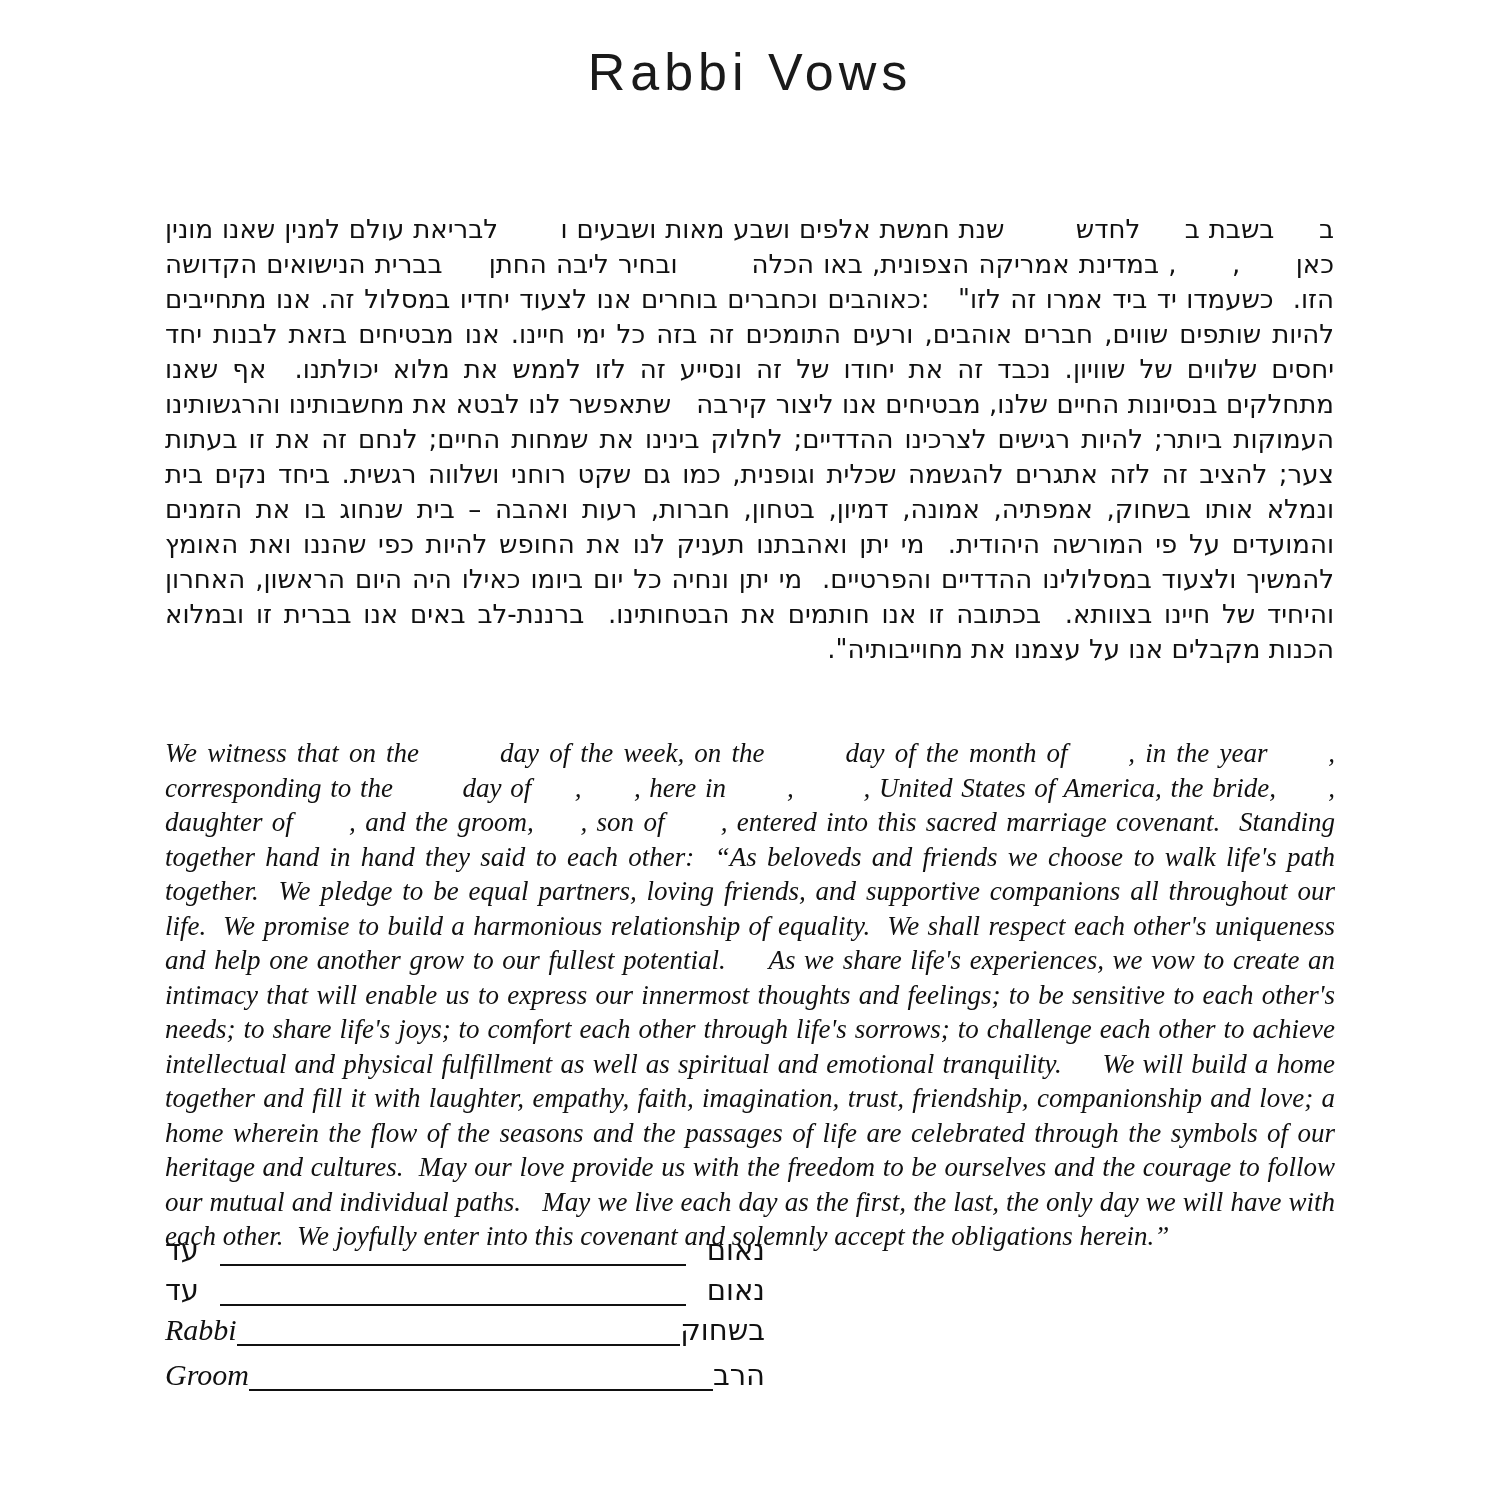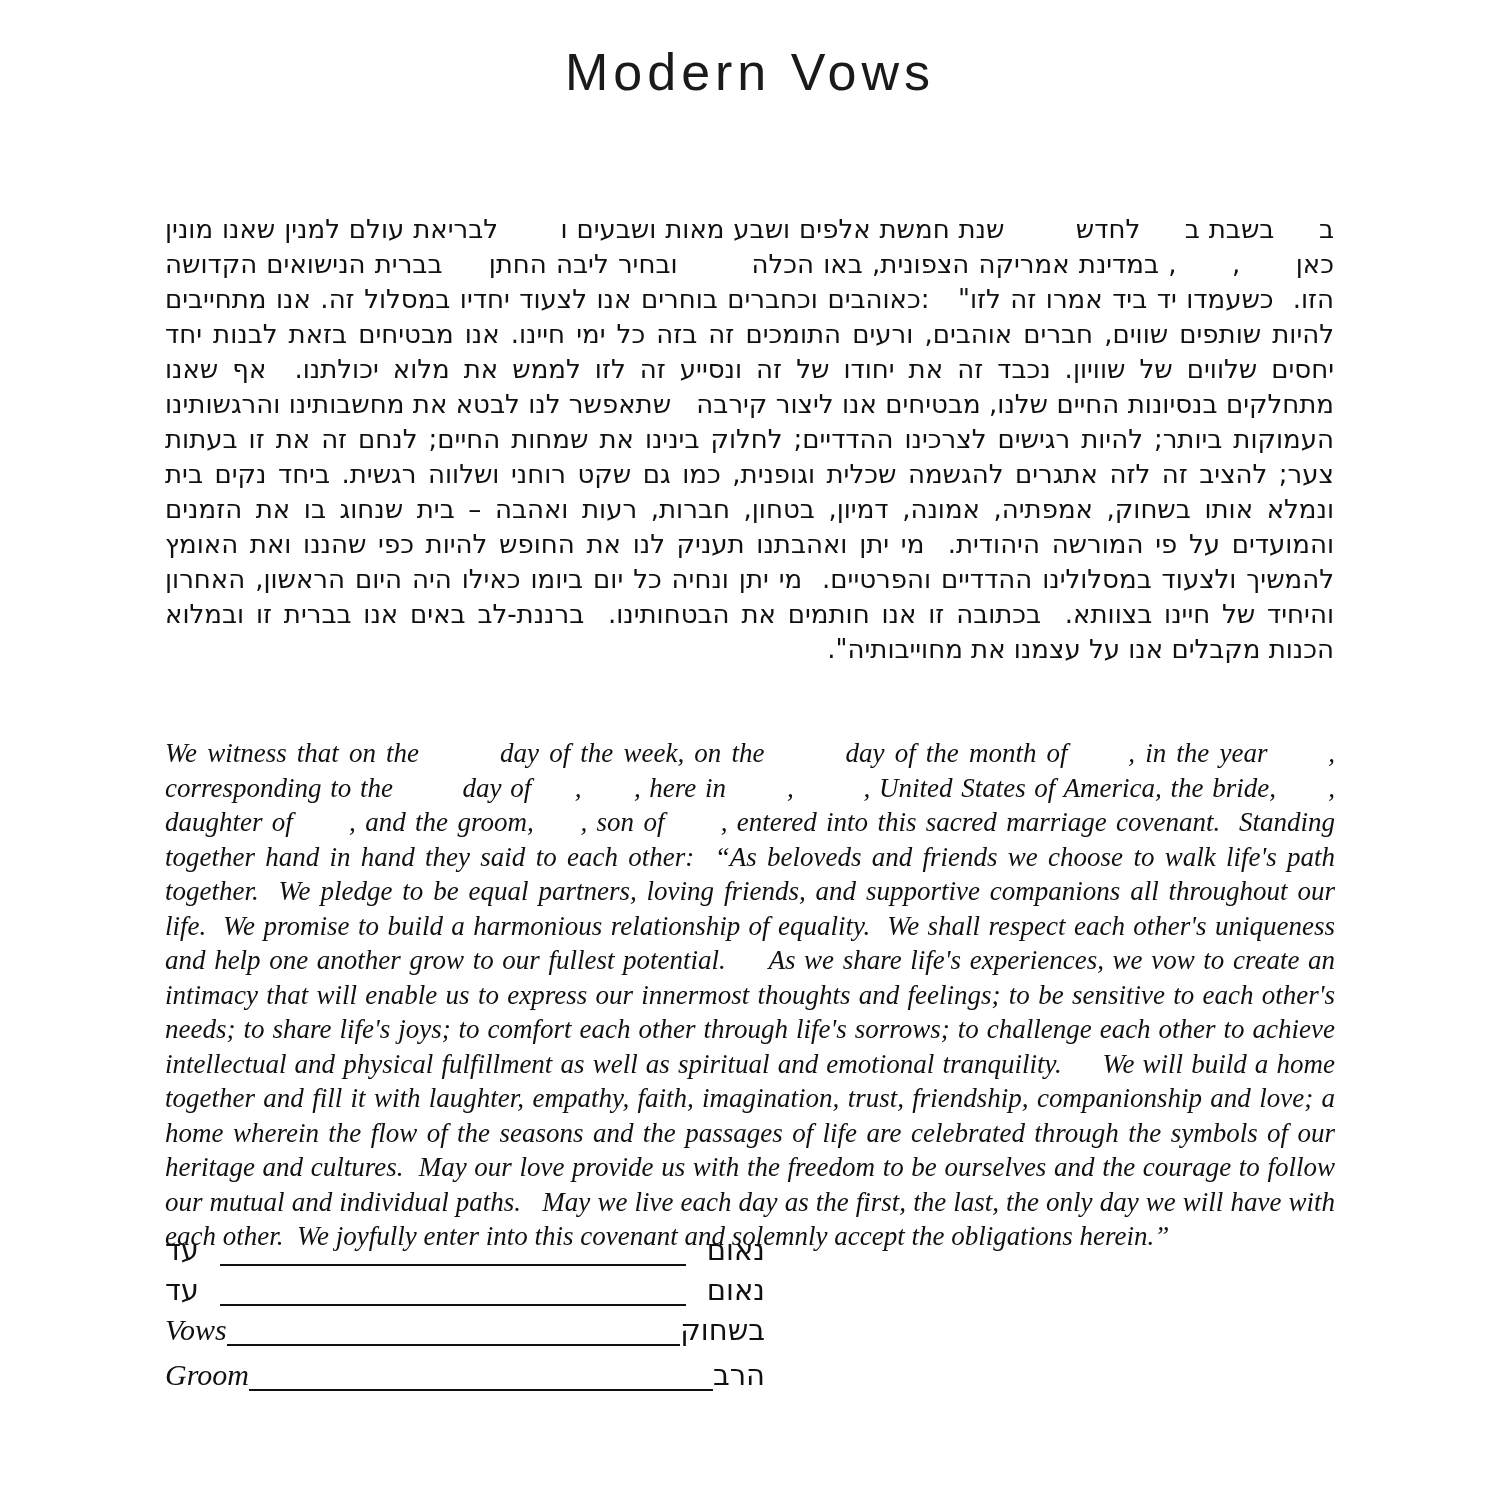--- a/index.html
+++ b/index.html
@@ -83,21 +83,21 @@
     font-size: 30px;
     line-height: 32px;
     color: #111111;
   }
 </style>
 </head>
 <body>
 
 <div class="page">
 
-  <h1 class="title">Modern Vows</h1>
+  <h1 class="title">Rabbi Vows</h1>
 
   <div class="hebrew" dir="rtl">ב&nbsp;&nbsp;&nbsp;&nbsp; בשבת ב&nbsp;&nbsp;&nbsp;&nbsp; לחדש&nbsp;&nbsp;&nbsp;&nbsp;&nbsp;&nbsp;&nbsp; שנת חמשת אלפים ושבע מאות ושבעים ו&nbsp;&nbsp;&nbsp;&nbsp;&nbsp;&nbsp; לבריאת עולם למנין שאנו מונין כאן&nbsp;&nbsp;&nbsp;&nbsp;&nbsp; ,&nbsp;&nbsp;&nbsp;&nbsp;&nbsp; , במדינת אמריקה הצפונית, באו הכלה&nbsp;&nbsp;&nbsp;&nbsp;&nbsp;&nbsp;&nbsp; ובחיר ליבה החתן&nbsp;&nbsp;&nbsp;&nbsp; בברית הנישואים הקדושה הזו.&nbsp; כשעמדו יד ביד אמרו זה לזו"&nbsp;&nbsp; :כאוהבים וכחברים בוחרים אנו לצעוד יחדיו במסלול זה. אנו מתחייבים להיות שותפים שווים, חברים אוהבים, ורעים התומכים זה בזה כל ימי חיינו. אנו מבטיחים בזאת לבנות יחד יחסים שלווים של שוויון. נכבד זה את יחודו של זה ונסייע זה לזו לממש את מלוא יכולתנו.&nbsp; אף שאנו מתחלקים בנסיונות החיים שלנו, מבטיחים אנו ליצור קירבה&nbsp;&nbsp; שתאפשר לנו לבטא את מחשבותינו והרגשותינו העמוקות ביותר; להיות רגישים לצרכינו ההדדיים; לחלוק בינינו את שמחות החיים; לנחם זה את זו בעתות צער; להציב זה לזה אתגרים להגשמה שכלית וגופנית, כמו גם שקט רוחני ושלווה רגשית. ביחד נקים בית ונמלא אותו בשחוק, אמפתיה, אמונה, דמיון, בטחון, חברות, רעות ואהבה – בית שנחוג בו את הזמנים והמועדים על פי המורשה היהודית.&nbsp; מי יתן ואהבתנו תעניק לנו את החופש להיות כפי שהננו ואת האומץ להמשיך ולצעוד במסלולינו ההדדיים והפרטיים.&nbsp; מי יתן ונחיה כל יום ביומו כאילו היה היום הראשון, האחרון והיחיד של חיינו בצוותא.&nbsp; בכתובה זו אנו חותמים את הבטחותינו.&nbsp; ברננת-לב באים אנו בברית זו ובמלוא הכנות מקבלים אנו על עצמנו את מחוייבותיה".</div>
 
   <div class="english">We witness that on the&nbsp;&nbsp;&nbsp;&nbsp;&nbsp;&nbsp;&nbsp; day of the week, on the&nbsp;&nbsp;&nbsp;&nbsp;&nbsp;&nbsp;&nbsp; day of the month of&nbsp;&nbsp;&nbsp;&nbsp;&nbsp;&nbsp;, in the year&nbsp;&nbsp;&nbsp;&nbsp;&nbsp;&nbsp;, corresponding to the&nbsp;&nbsp;&nbsp;&nbsp;&nbsp;&nbsp;&nbsp; day of&nbsp;&nbsp;&nbsp;&nbsp;&nbsp;,&nbsp;&nbsp;&nbsp;&nbsp;&nbsp;&nbsp;, here in&nbsp;&nbsp;&nbsp;&nbsp;&nbsp;&nbsp;&nbsp;,&nbsp;&nbsp;&nbsp;&nbsp;&nbsp;&nbsp;&nbsp;&nbsp;, United States of America, the bride,&nbsp;&nbsp;&nbsp;&nbsp;&nbsp;&nbsp;, daughter of&nbsp;&nbsp;&nbsp;&nbsp;&nbsp;&nbsp;, and the groom,&nbsp;&nbsp;&nbsp;&nbsp;&nbsp;, son of&nbsp;&nbsp;&nbsp;&nbsp;&nbsp;&nbsp;, entered into this sacred marriage covenant.&nbsp; Standing together hand in hand they said to each other:&nbsp; “As beloveds and friends we choose to walk life's path together.&nbsp; We pledge to be equal partners, loving friends, and supportive companions all throughout our life.&nbsp; We promise to build a harmonious relationship of equality.&nbsp; We shall respect each other's uniqueness and help one another grow to our fullest potential.&nbsp;&nbsp;&nbsp;&nbsp; As we share life's experiences, we vow to create an intimacy that will enable us to express our innermost thoughts and feelings; to be sensitive to each other's needs; to share life's joys; to comfort each other through life's sorrows; to challenge each other to achieve intellectual and physical fulfillment as well as spiritual and emotional tranquility.&nbsp;&nbsp;&nbsp;&nbsp; We will build a home together and fill it with laughter, empathy, faith, imagination, trust, friendship, companionship and love; a home wherein the flow of the seasons and the passages of life are celebrated through the symbols of our heritage and cultures.&nbsp; May our love provide us with the freedom to be ourselves and the courage to follow our mutual and individual paths.&nbsp;&nbsp; May we live each day as the first, the last, the only day we will have with each other.&nbsp; We joyfully enter into this covenant and solemnly accept the obligations herein.”</div>
 
   <div class="signatures">
 
     <div class="sig-row wide-gap">
       <span class="sig-left heb-label">עד</span>
       <span class="sig-line"></span>
@@ -105,21 +105,21 @@
     </div>
 
     <div class="sig-row wide-gap">
       <span class="sig-left heb-label">עד</span>
       <span class="sig-line"></span>
       <span class="sig-right heb-label">נאום</span>
     </div>
 
 
     <div class="sig-row narrow-gap">
-      <span class="sig-left eng-label">Vows</span>
+      <span class="sig-left eng-label">Rabbi</span>
       <span class="sig-line"></span>
       <span class="sig-right heb-label">בשחוק</span>
     </div>
 
     <div class="sig-row narrow-gap">
       <span class="sig-left eng-label">Groom</span>
       <span class="sig-line"></span>
       <span class="sig-right heb-label">הרב</span>
     </div>
 

